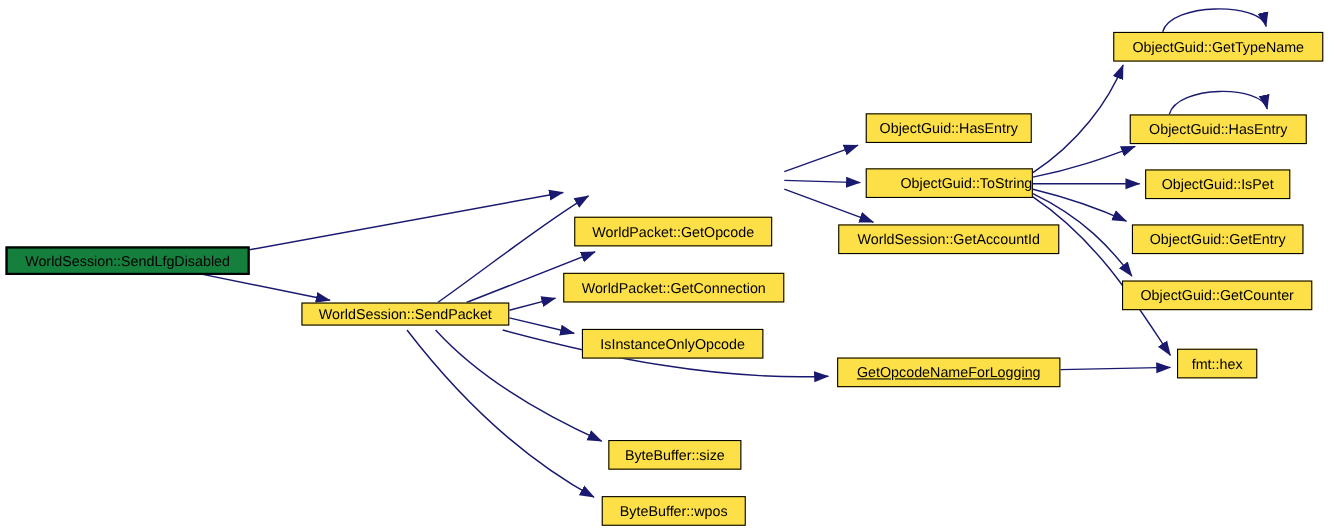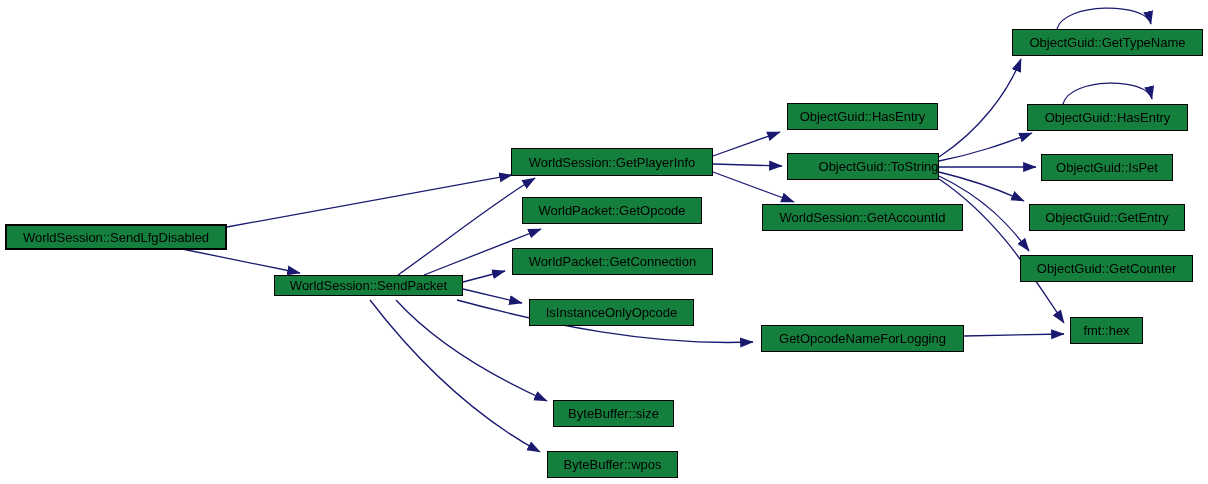--- a/index.html
+++ b/index.html
@@ -19,21 +19,21 @@
     position: absolute;
     left: 0;
     top: 0;
     width: 1208px;
     height: 484px;
   }
   .node {
     position: absolute;
     box-sizing: border-box;
     border: 1px solid #000000;
-    background: #15803d;
+    background: #fde047;
     color: #000000;
     font-size: 13px;
     display: flex;
     align-items: center;
     justify-content: center;
     white-space: nowrap;
     cursor: pointer;
     z-index: 2;
   }
   .node.root {
@@ -79,29 +79,28 @@
     <path class="edge" d="M939,179 C1000,220 1035,280 1064,323" marker-end="url(#arrow)"></path>
     <path class="edge" d="M964,336 L1064,334" marker-end="url(#arrow)"></path>
     <path class="edge" d="M1057,29 C1064,2 1146,2 1151,24" marker-end="url(#arrow)"></path>
     <path class="edge" d="M1063,104 C1070,77 1147,77 1152,99" marker-end="url(#arrow)"></path>
   </svg>
 
   <div class="node root" style="left:5px; top:224px; width:222px; height:26px;">WorldSession::SendLfgDisabled</div>
 
   <div class="node" style="left:274px; top:275px; width:189px; height:21px;">WorldSession::SendPacket</div>
 
-  <div class="node" style="left:511px; top:148px; width:202px; height:28px;">WorldSession::GetPlayerInfo</div>
 
   <div class="node" style="left:522px; top:197px; width:180px; height:27px;">WorldPacket::GetOpcode</div>
 
   <div class="node" style="left:512px; top:248px; width:201px; height:27px;">WorldPacket::GetConnection</div>
 
   <div class="node" style="left:529px; top:299px; width:165px; height:27px;">IsInstanceOnlyOpcode</div>
 
-  <div class="node" style="left:761px; top:325px; width:203px; height:27px;">GetOpcodeNameForLogging</div>
+  <div class="node" style="left:761px; top:325px; width:203px; height:27px;text-decoration:underline;">GetOpcodeNameForLogging</div>
 
   <div class="node" style="left:553px; top:400px; width:121px; height:27px;">ByteBuffer::size</div>
 
   <div class="node" style="left:547px; top:451px; width:131px; height:27px;">ByteBuffer::wpos</div>
 
   <div class="node" style="left:787px; top:103px; width:151px; height:27px;">ObjectGuid::HasEntry</div>
 
   <div class="node" style="left:787px; top:153px; width:152px; height:27px;padding-left:31px;">ObjectGuid::ToString</div>
 
   <div class="node" style="left:762px; top:204px; width:201px; height:27px;">WorldSession::GetAccountId</div>

